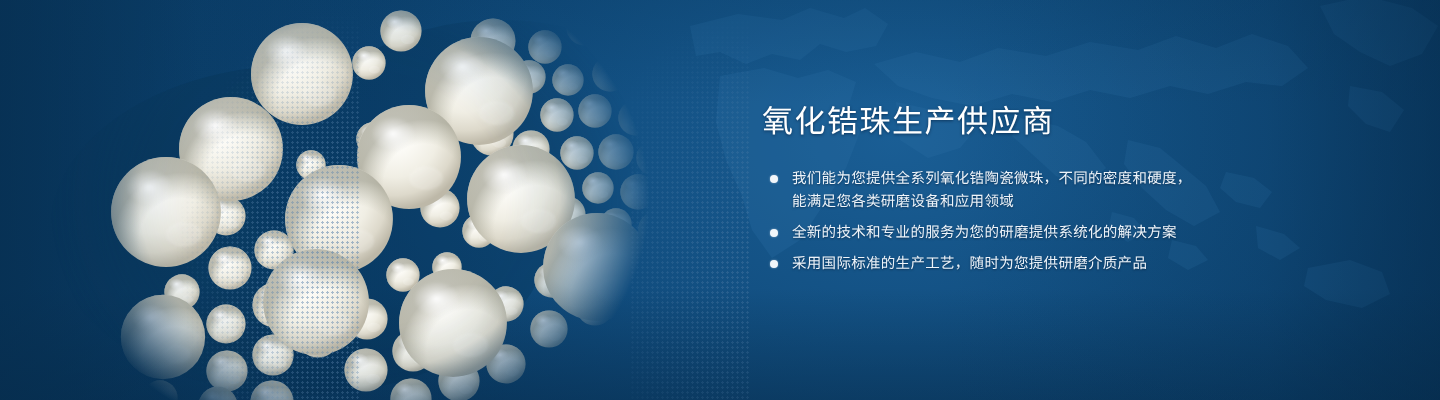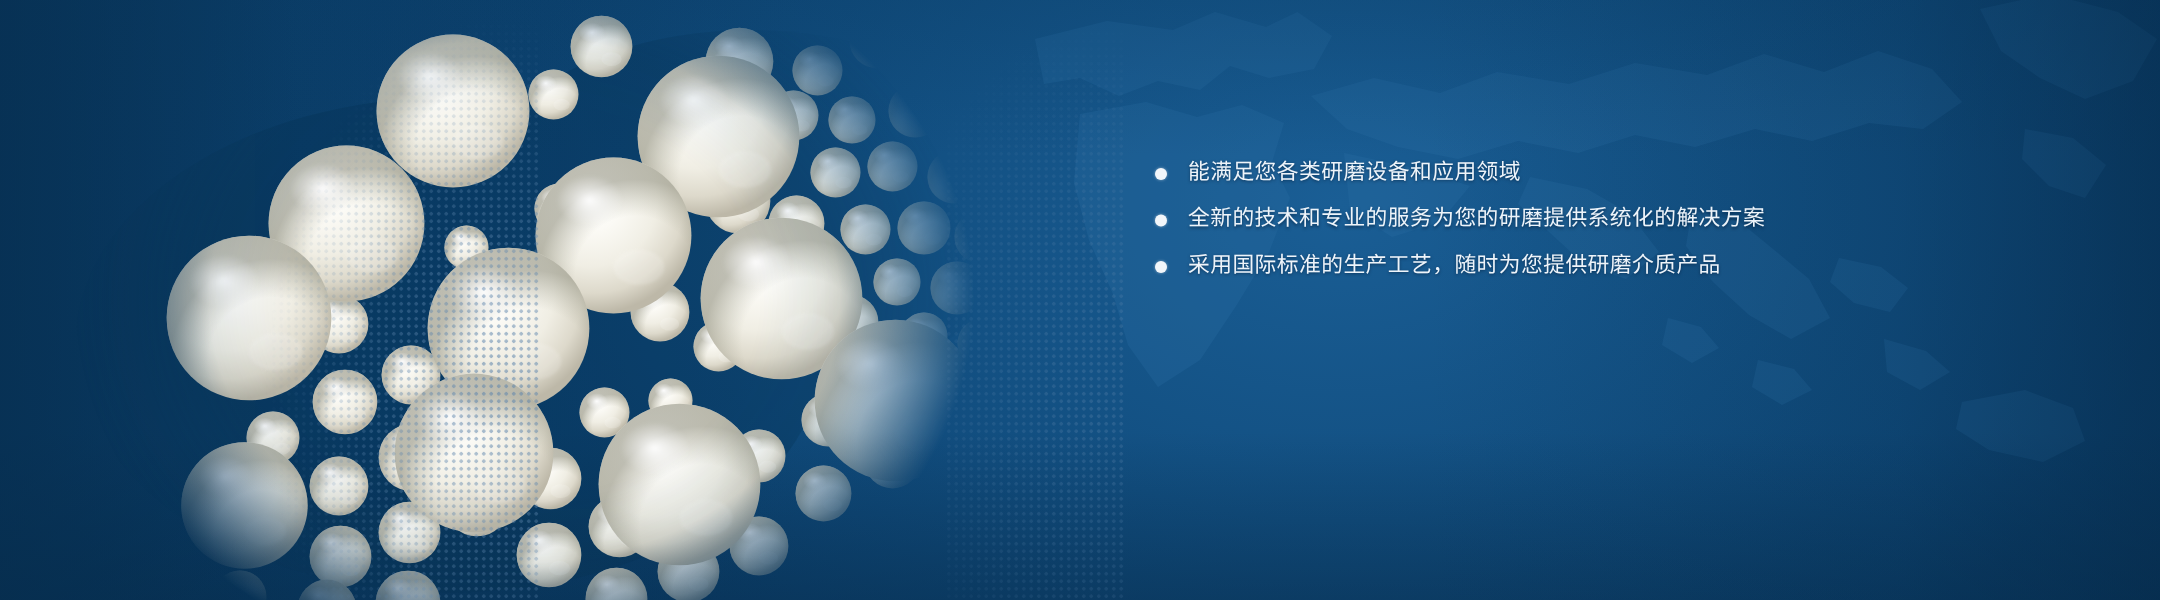--- a/index.html
+++ b/index.html
@@ -284,25 +284,27 @@
         <use href="#ball" x="120" y="294" width="86" height="86"></use>
       </g>
     </svg>
   </div>
 
   <div class="halftone"></div>
   <div class="halftone right"></div>
 
   <div class="copy">
 
+    <h1 class="headline">氧化锆珠生产供应商</h1>
 
     <ul class="bullets">
 
       <li class="bullet">
         <span class="dot"></span>
+        <span class="line">我们能为您提供全系列氧化锆陶瓷微珠，不同的密度和硬度，</span>
         <span class="line">能满足您各类研磨设备和应用领域</span>
       </li>
 
       <li class="bullet">
         <span class="dot"></span>
         <span class="line">全新的技术和专业的服务为您的研磨提供系统化的解决方案</span>
       </li>
 
       <li class="bullet">
         <span class="dot"></span>

